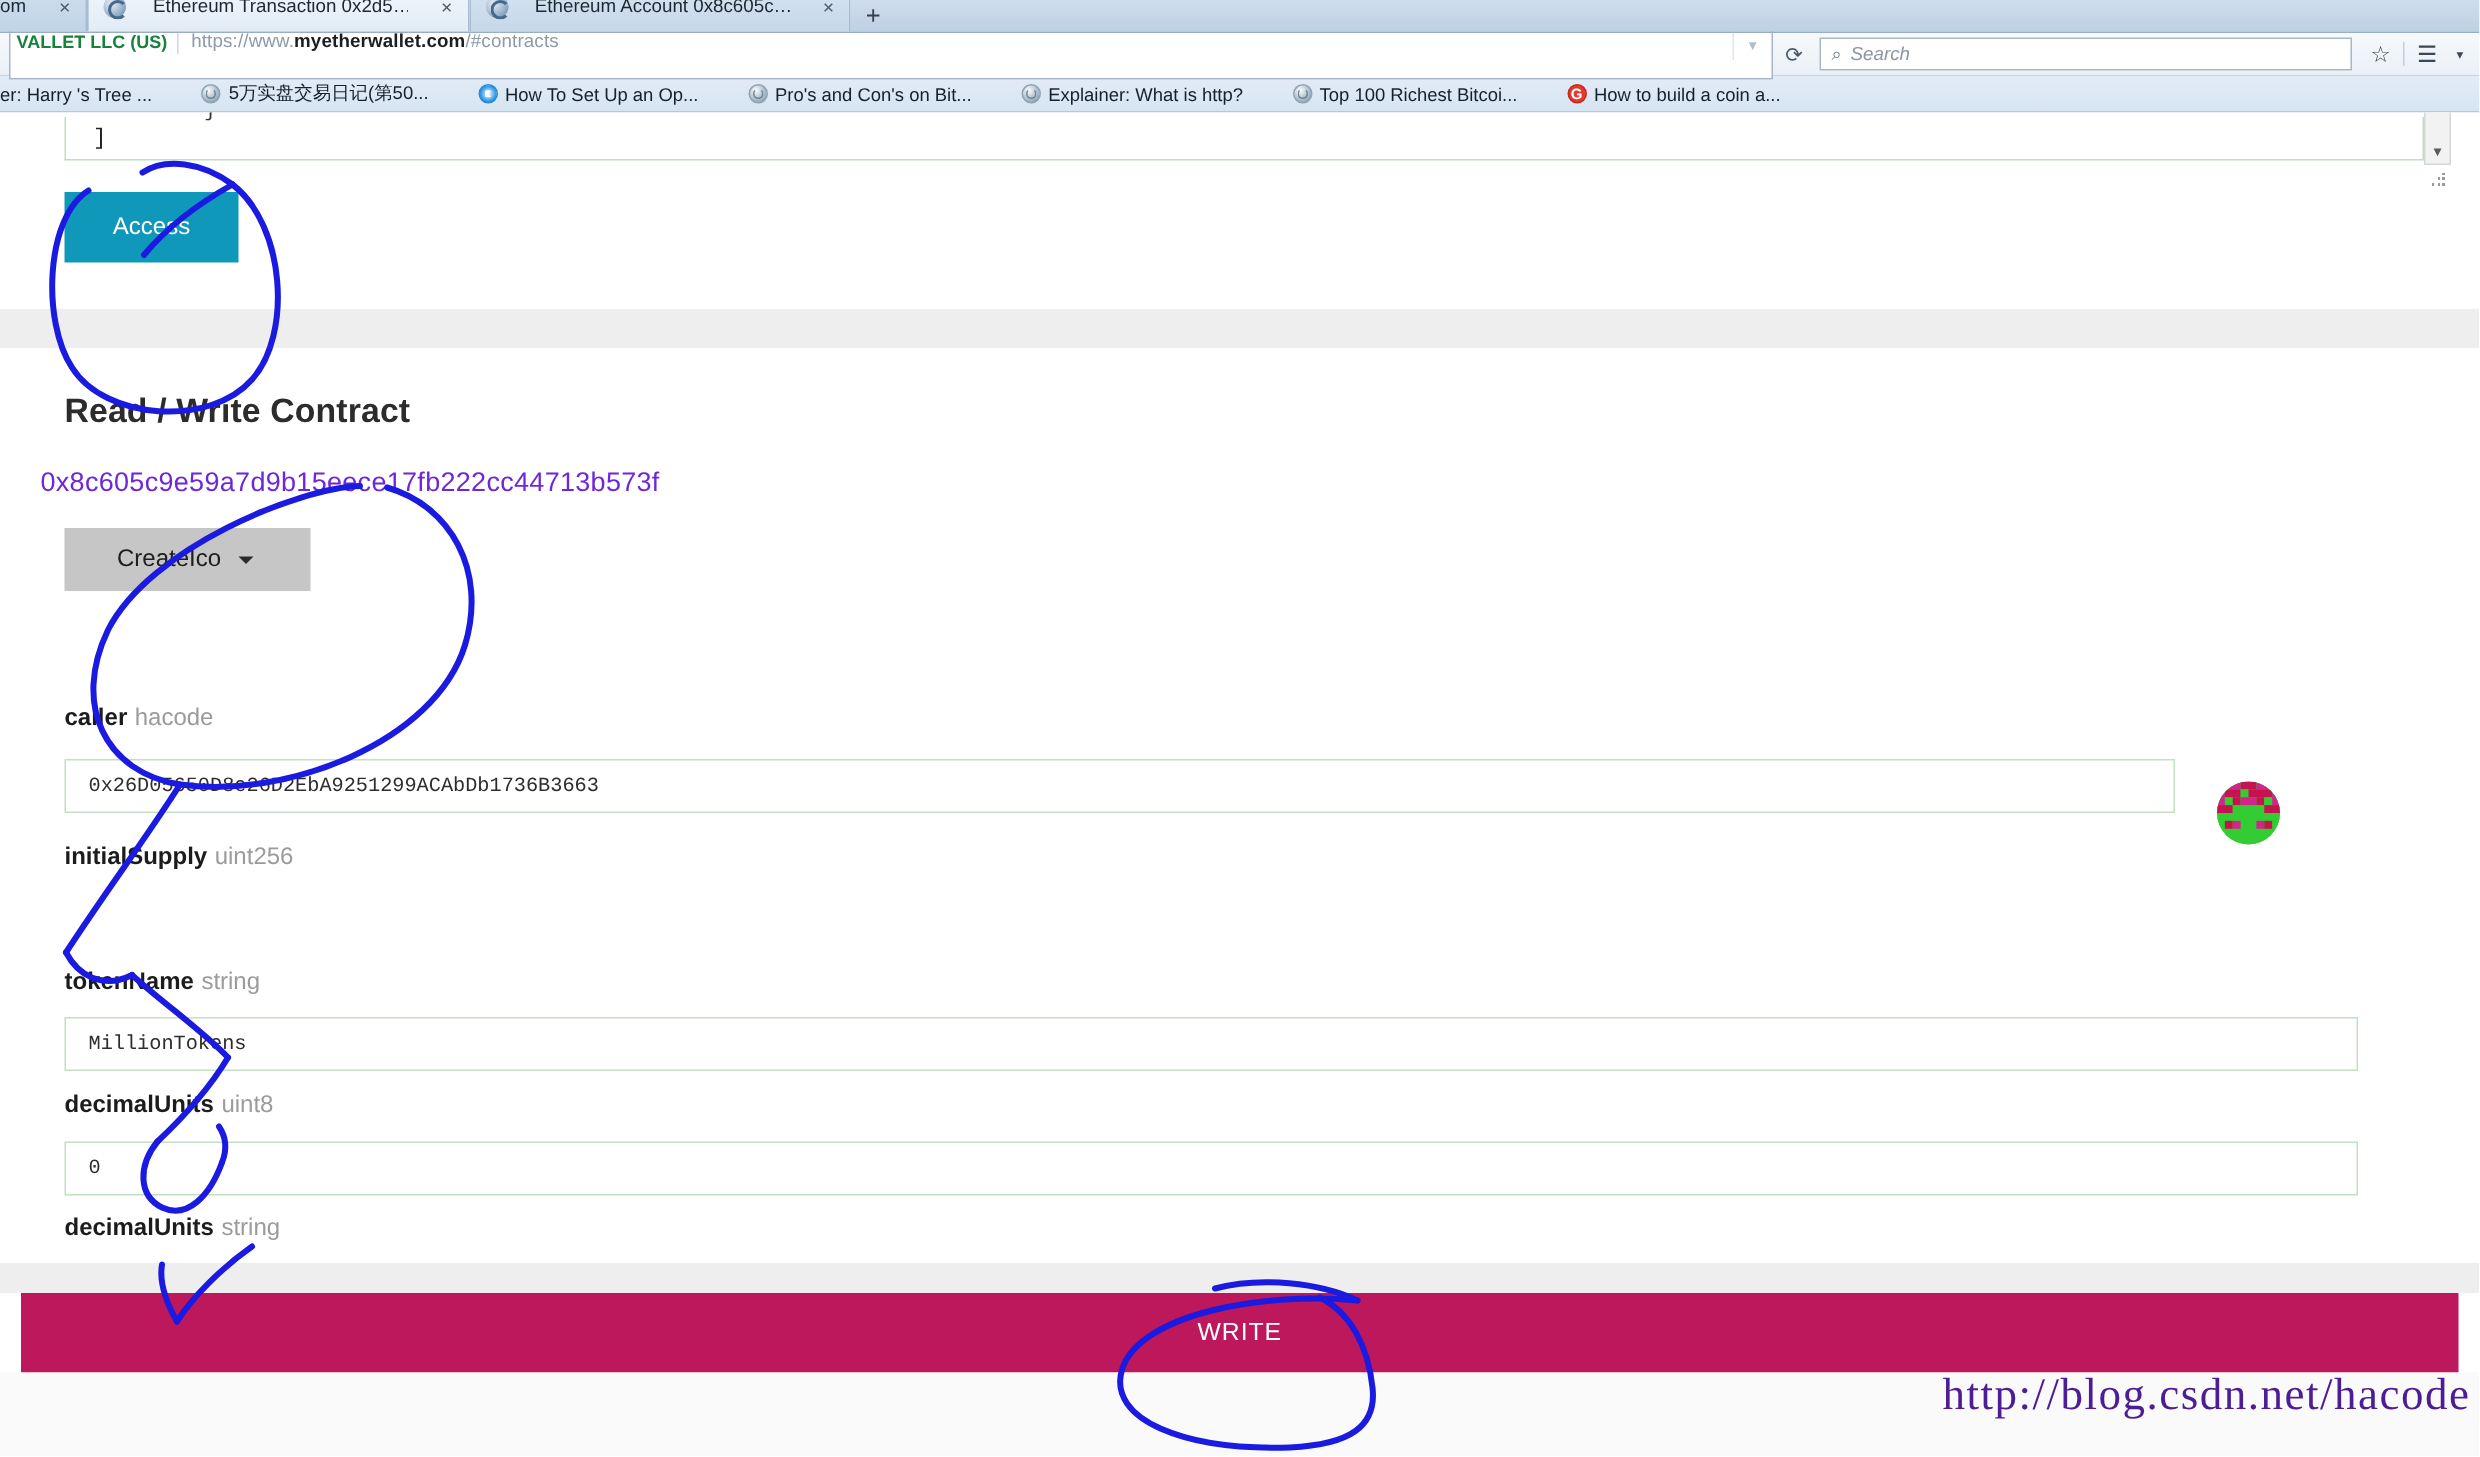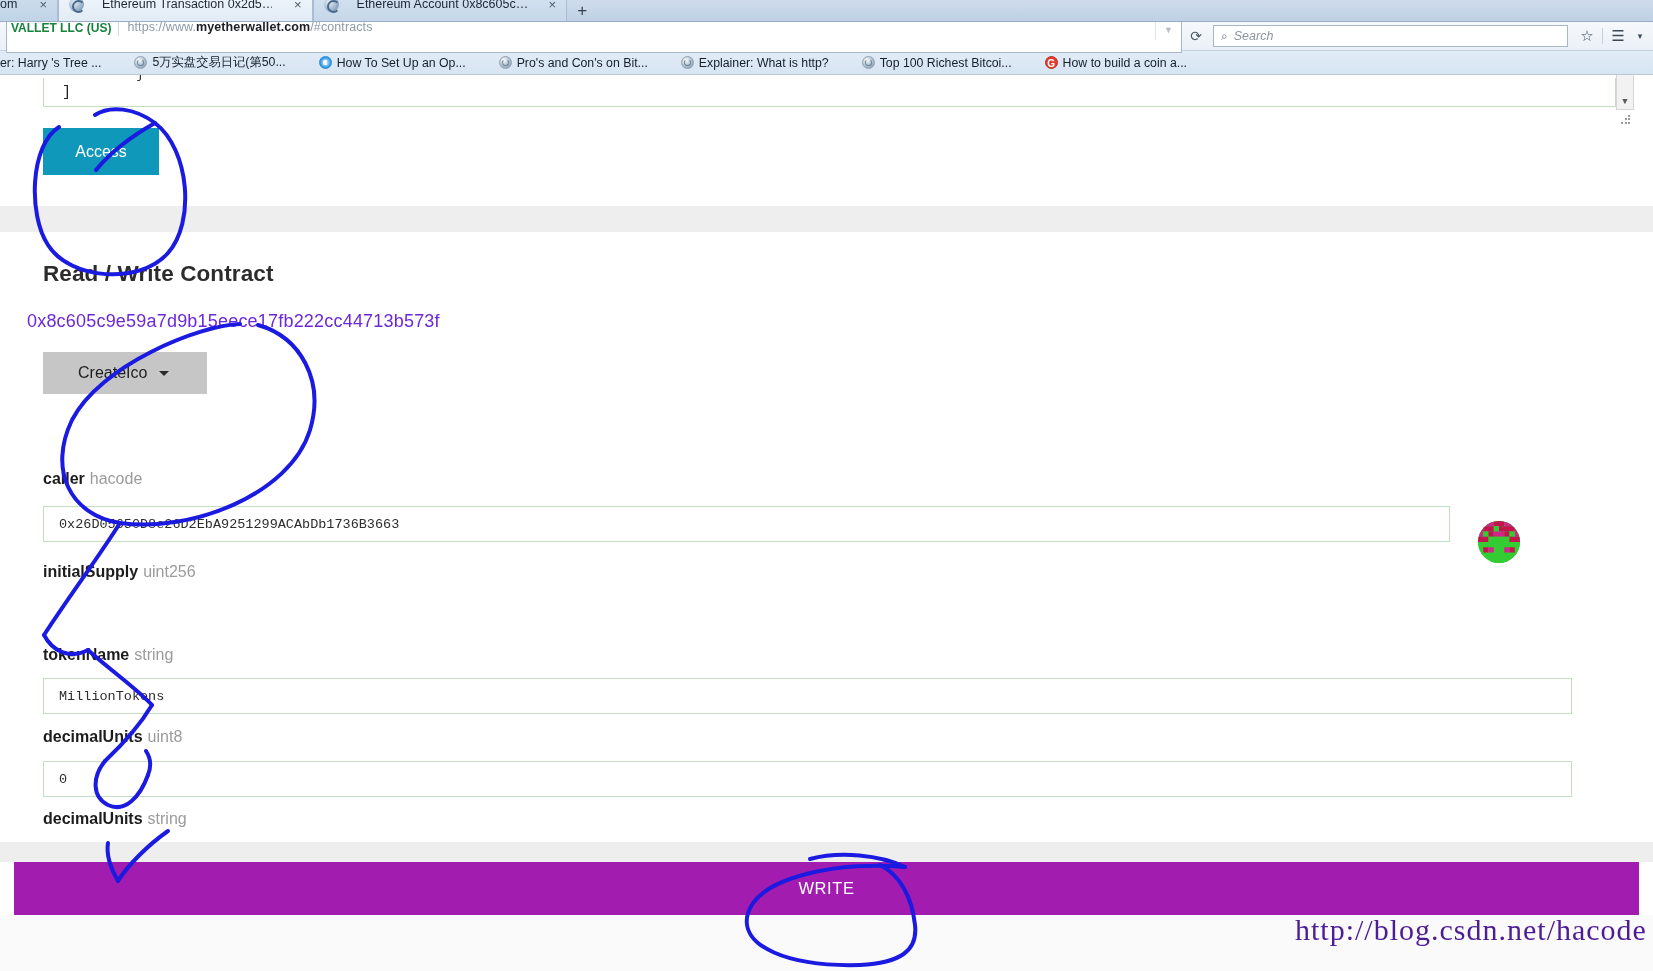--- a/index.html
+++ b/index.html
@@ -254,21 +254,21 @@
     width: 42px; height: 42px; border-radius:50%;
     overflow:hidden;
     background:#35c935;
   }
 
   .bottom-gray {
     position:absolute; left:0; right:0; top: 767px; height: 20px; background:#eeeeee;
   }
   .write-btn {
     position:absolute; left: 14px; right: 14px; top: 787px;
-    height: 53px; background: #a21caf;
+    height: 53px; background: #be185d;
     color:#fff; border:none; cursor:pointer;
     font-size: 16.5px; letter-spacing: .6px;
     display:flex; align-items:center; justify-content:center;
   }
   .bottom-strip {
     position:absolute; left:0; right:0; top:840px; bottom:0; background:#fafafa;
   }
   .watermark {
     position:absolute; left: 1295px; top: 838px;
     font-family:"Liberation Serif", serif;

